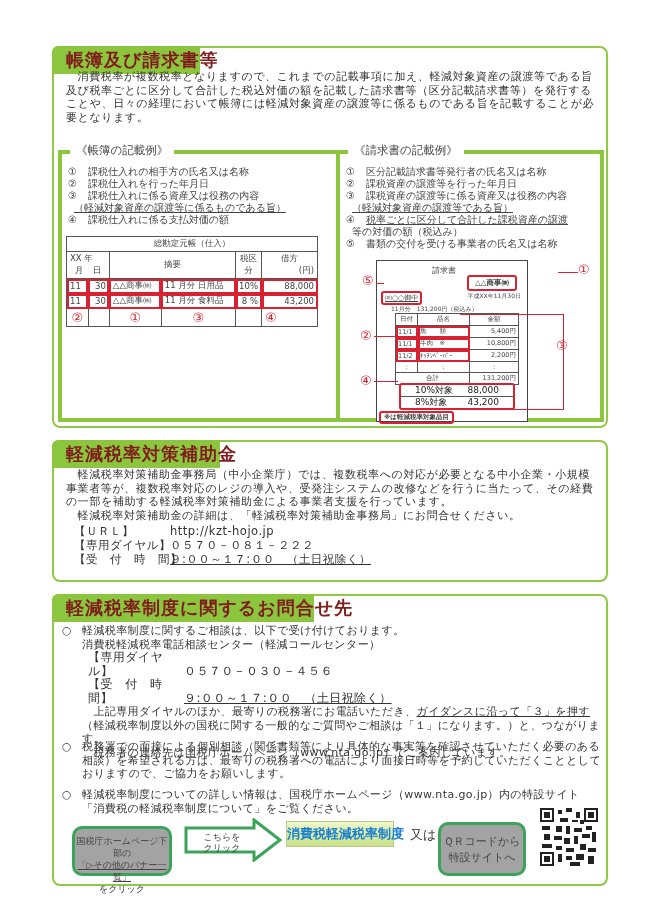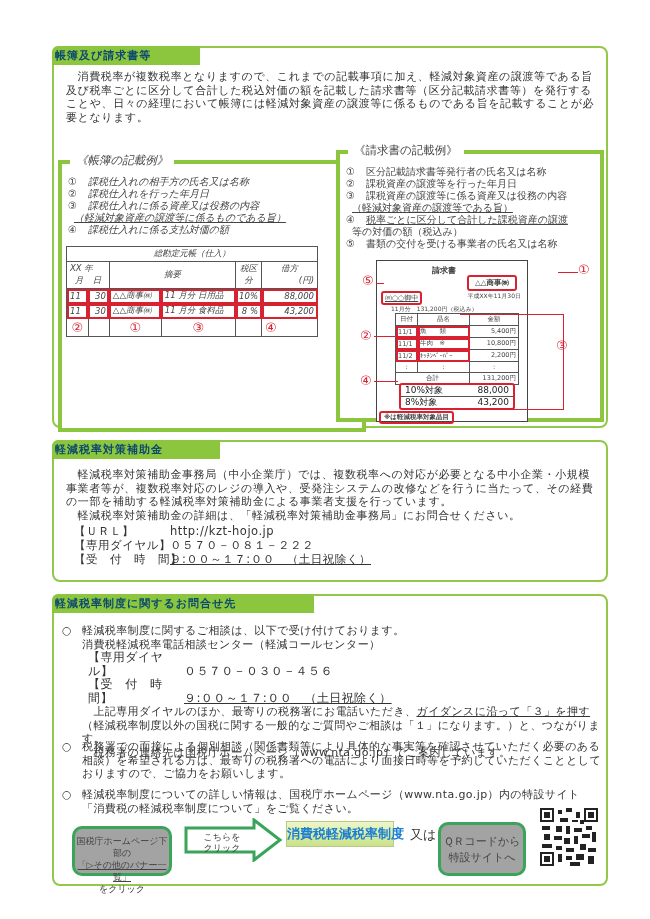--- a/index.html
+++ b/index.html
@@ -1,56 +1,56 @@
 <!DOCTYPE html>
 <html><head>
 <meta charset="utf-8">
 <style>
   * { box-sizing: border-box; margin: 0; padding: 0; }
   html, body { width: 650px; height: 919px; background: #ffffff; overflow: hidden; }
   body { font-family: "DejaVu Sans", "Liberation Sans", sans-serif; color: #333; position: relative; }
 
   .section { position: absolute; border: 2px solid #92c84a; border-radius: 8px; background: #fff; }
-  .sec-title { position: absolute; left: -2px; top: -2px; background: #8cc63f; color: #0c4a6e; font-weight: bold;
-    font-size: 11px; padding: 2px 12px 2px 3px; border-radius: 6px 0 0 0; letter-spacing: 1px; white-space: nowrap; }
+  .sec-title { position: absolute; left: -2px; top: -2px; background: #8cc63f; color: #7f1d1d; font-weight: bold;
+    font-size: 18px; padding: 2px 12px 2px 14px; border-radius: 6px 0 0 0; letter-spacing: 1px; white-space: nowrap; }
   .para { position: absolute; font-size: 11px; line-height: 13.5px; color: #333; letter-spacing: 0.6px; }
 
   
   #sec1 { left: 52px; top: 46px; width: 556px; height: 382px; }
   #sec1 .sec-title { width: 148px; }
   #sec1 .intro { left: 12px; top: 22px; width: 530px; }
 
   .subbox { position: absolute; border: 4px solid #8cc63f; background: #fff; }
-  #book-box { left: 4px; top: 112px; width: 308px; height: 272px; font-style: italic; }
+  #book-box { left: 4px; top: 102px; width: 308px; height: 272px; }
   #inv-box { left: 282px; top: 102px; width: 268px; height: 272px; }
   .subbox-title { position: absolute; top: -11px; left: 8px; background: #fff; padding: 0 6px; font-size: 11.5px; color: #444; white-space: nowrap; }
   .subbox-list { position: absolute; left: 6px; top: 12px; font-size: 10px; line-height: 12px; color: #444; }
   .subbox-list li { list-style: none; white-space: nowrap; }
   .subbox-list .num { display: inline-block; width: 20px; }
   .ul { text-decoration: underline; }
 
   
   .ledger { position: absolute; left: 4px; top: 82px; width: 252px; border-collapse: collapse; font-size: 8.5px; color: #444; }
   .ledger td, .ledger th { border: 1px solid #555; padding: 1px 3px; font-weight: normal; height: 12px; }
   .ledger .center { text-align: center; }
   .ledger .right { text-align: right; }
   .redbox { outline: 2px solid #d92231; outline-offset: -2px; }
   .marker { color: #d92231; font-size: 13px; text-align: center; }
 
   
   .invoice { position: absolute; left: 36px; top: 106px; width: 152px; height: 162px; border: 1px solid #444; background: #fff; font-size: 7px; color: #444; }
-  .inv-title { position: absolute; left: 0; right: 16px; top: 4px; text-align: center; font-weight: bold; font-size: 8px; }
+  .inv-title { position: absolute; left: 0; right: 16px; top: 4px; text-align: center; font-weight: normal; font-size: 8px; }
   .inv-issuer { position: absolute; right: 10px; top: 14px; border: 2px solid #d92231; border-radius: 3px; padding: 1px 6px; font-weight: bold; font-size: 7.5px; }
   .inv-to { position: absolute; left: 4px; top: 30px; border: 2px solid #d92231; border-radius: 3px; padding: 0 2px; text-decoration: underline; }
   .inv-date { position: absolute; right: 6px; top: 31px; font-size: 6px; }
   .inv-sum { position: absolute; left: 14px; top: 44px; font-size: 6px; }
   .inv-table { position: absolute; left: 18px; top: 52px; width: 124px; border-collapse: collapse; font-size: 6.5px; }
   .inv-table td { border: 1px solid #555; padding: 1px 2px; height: 11px; }
   .inv-tot { position: absolute; left: 22px; top: 122px; width: 116px; border: 2px solid #d92231; border-radius: 3px; font-size: 9px; color: #222; }
-  .inv-tot div { display: flex; justify-content: space-between; padding: 0 4px; line-height: 11px; }
+  .inv-tot div { display: flex; justify-content: space-between; padding: 0 14px; line-height: 11px; }
   .inv-note { position: absolute; left: 2px; top: 150px; border: 2px solid #d92231; border-radius: 3px; padding: 0 3px; font-size: 6.5px; font-weight: bold; }
   .circ { position: absolute; color: #d92231; font-size: 13px; }
   .redline { position: absolute; background: #d92231; }
 
   
   #sec2 { left: 52px; top: 440px; width: 556px; height: 142px; }
   #sec2 .sec-title { width: 168px; }
   #sec2 .p1 { left: 12px; top: 26px; width: 530px; }
   .contact { position: absolute; left: 20px; font-size: 11.5px; color: #333; letter-spacing: 0.5px; white-space: nowrap; }
   .contact .k { display: inline-block; width: 96px; }

